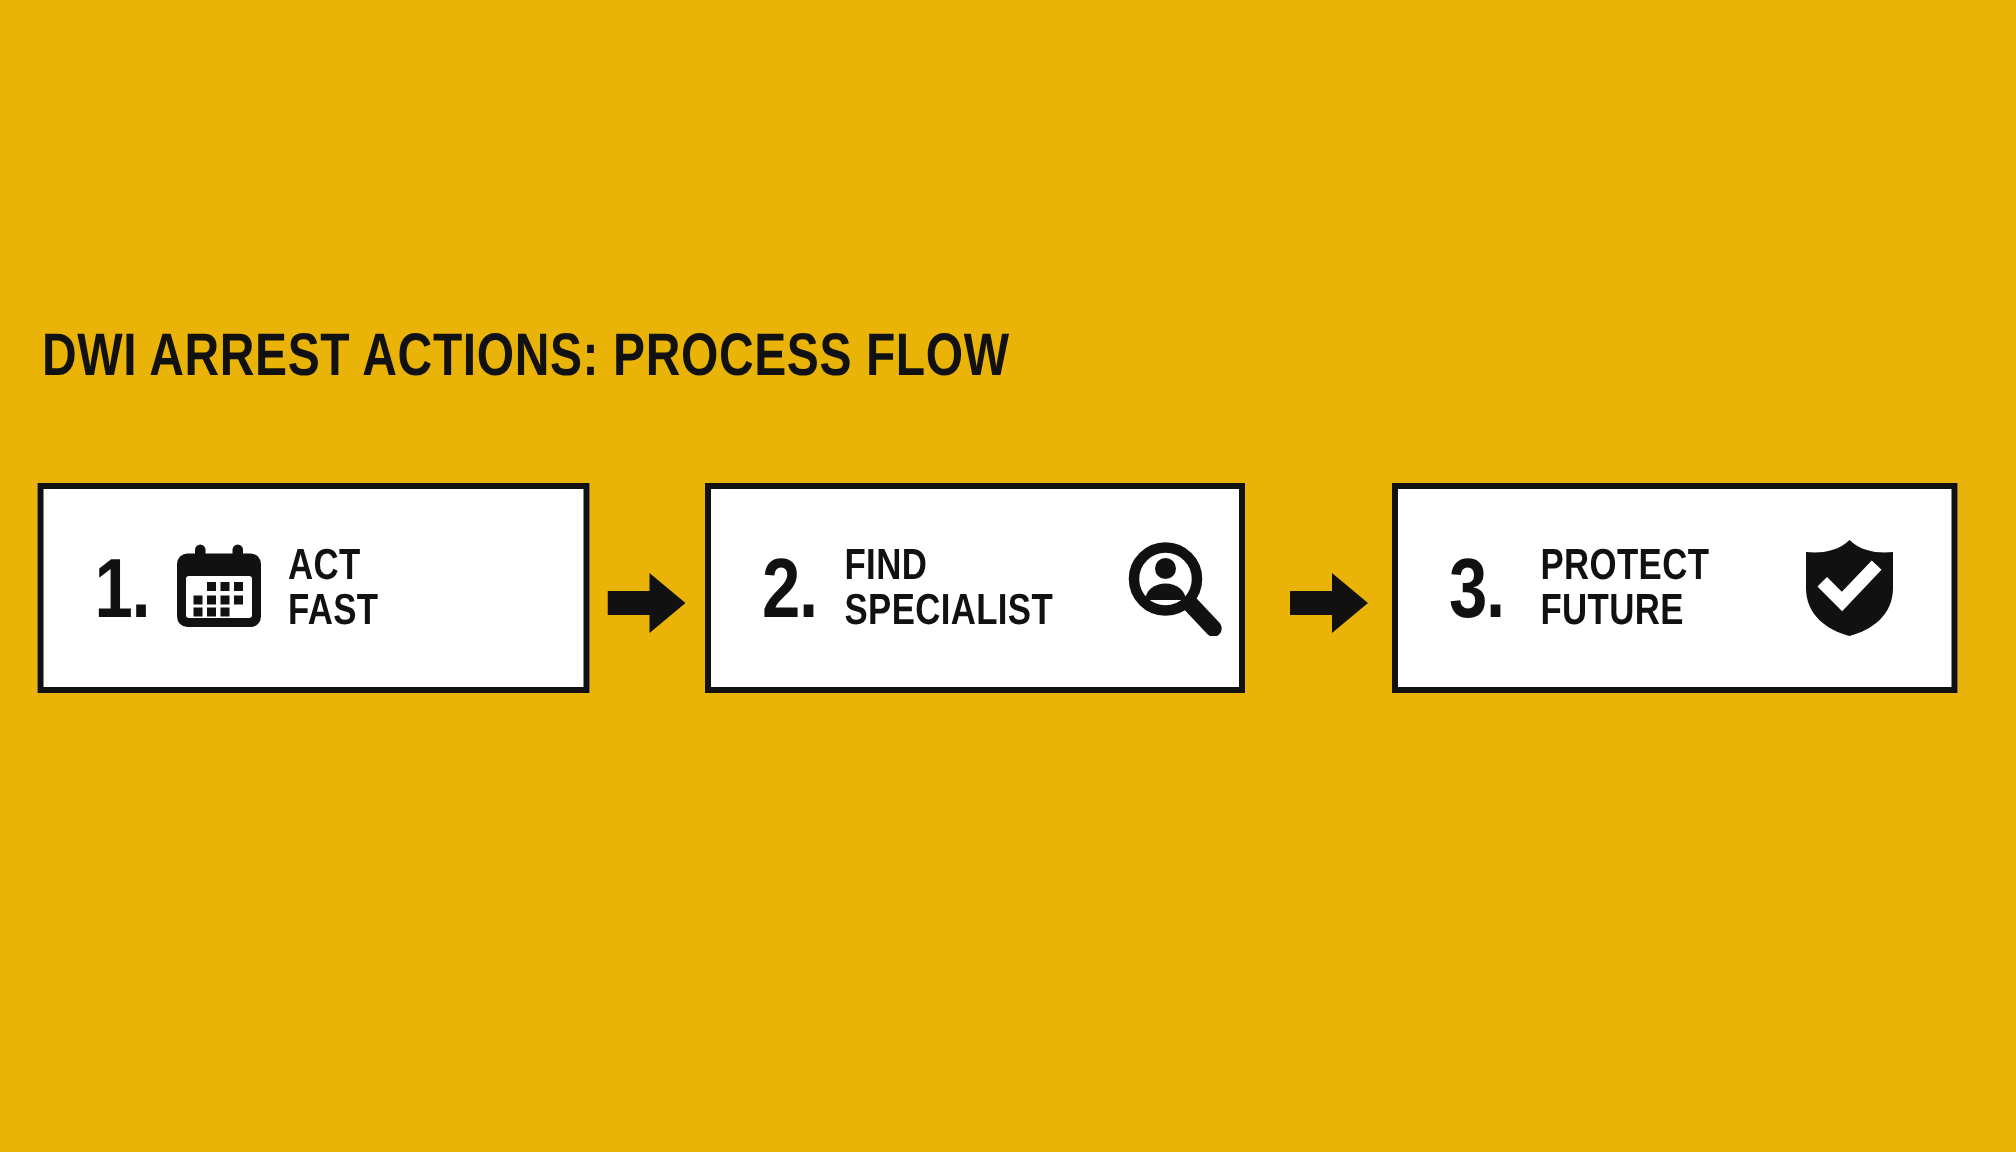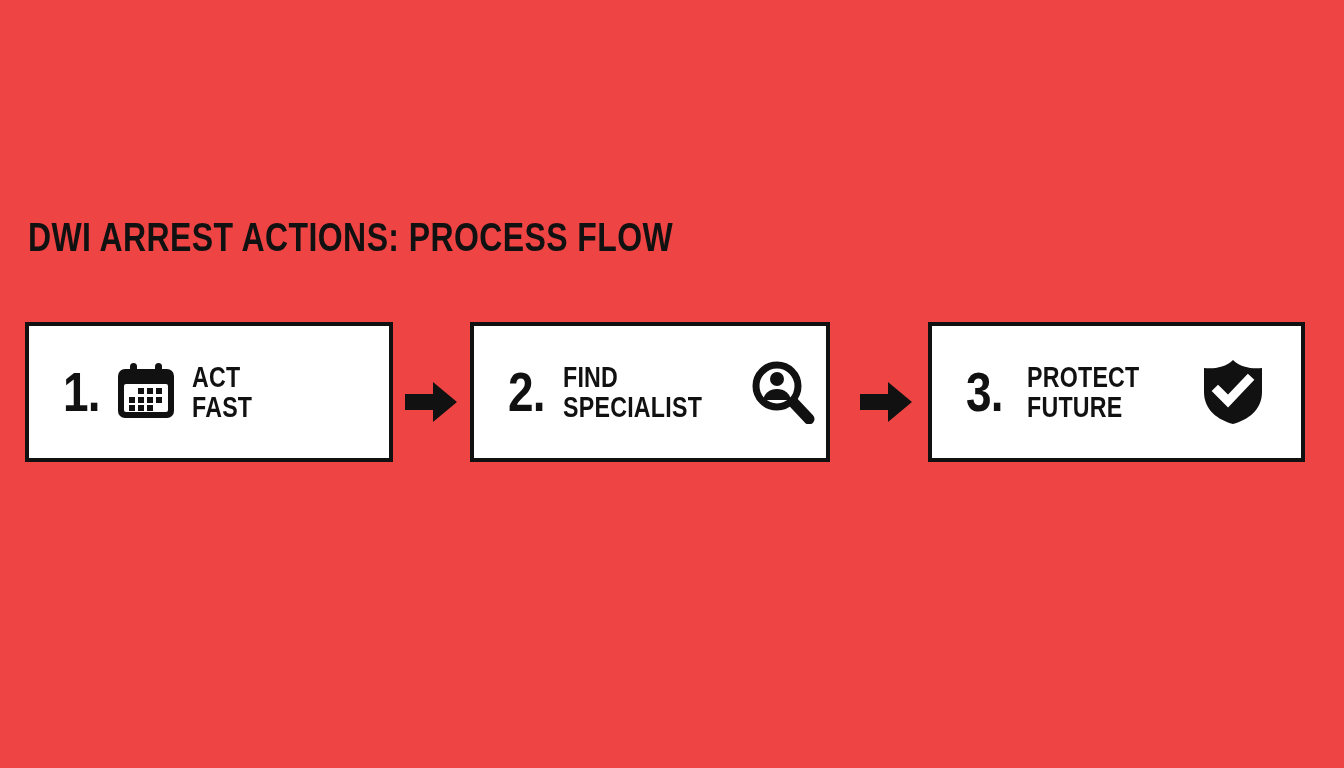--- a/index.html
+++ b/index.html
@@ -14,21 +14,21 @@
     font-family: "Liberation Sans", sans-serif;
     overflow: hidden;
     position: relative;
   }
 
   #slide {
     position: absolute;
     left: 0; top: 0;
     width: 1344px;
     height: 768px;
-    background: #ef4444;
+    background: #eab308;
   }
 
   
   #page-title {
     position: absolute;
     left: 28px;
     top: 214px;
     font-family: "Liberation Sans", sans-serif;
     font-weight: bold;
     font-size: 40px;

